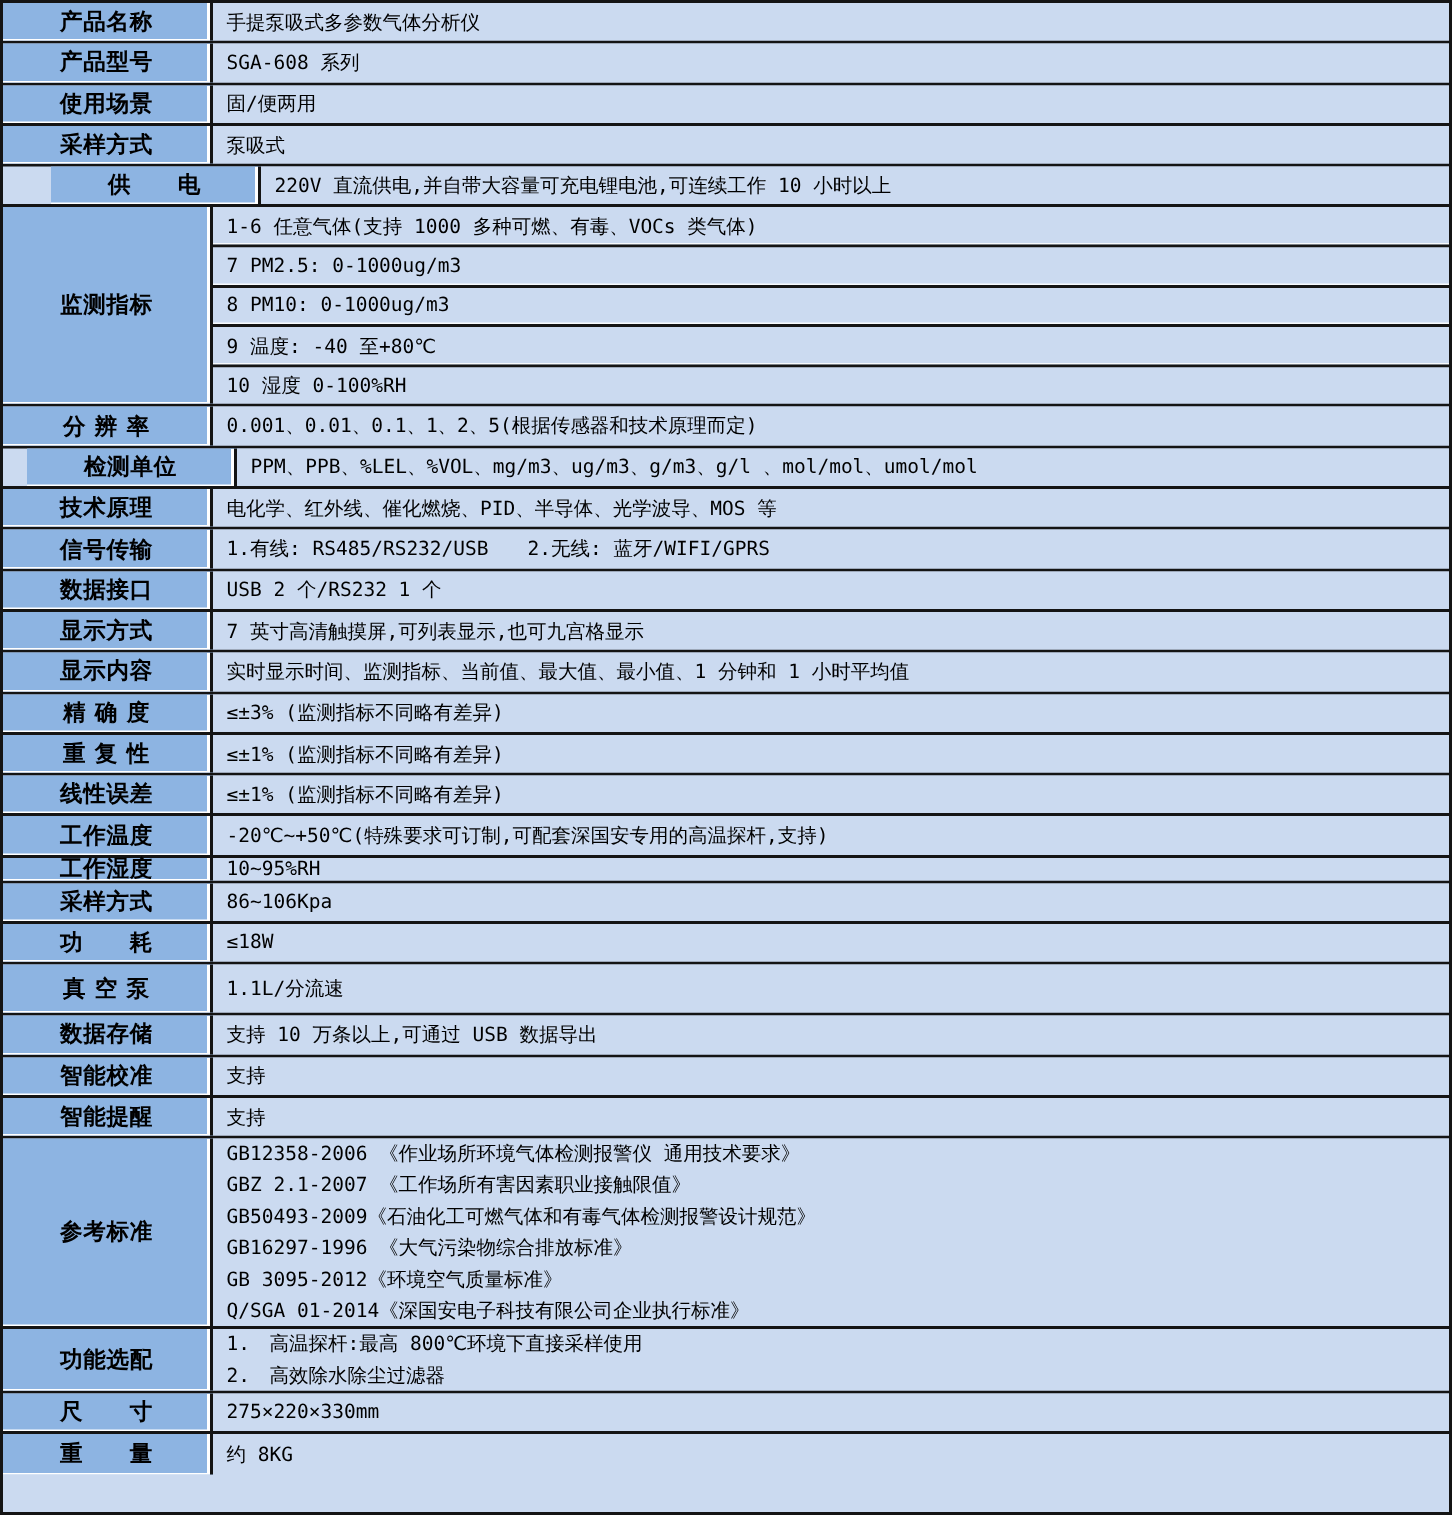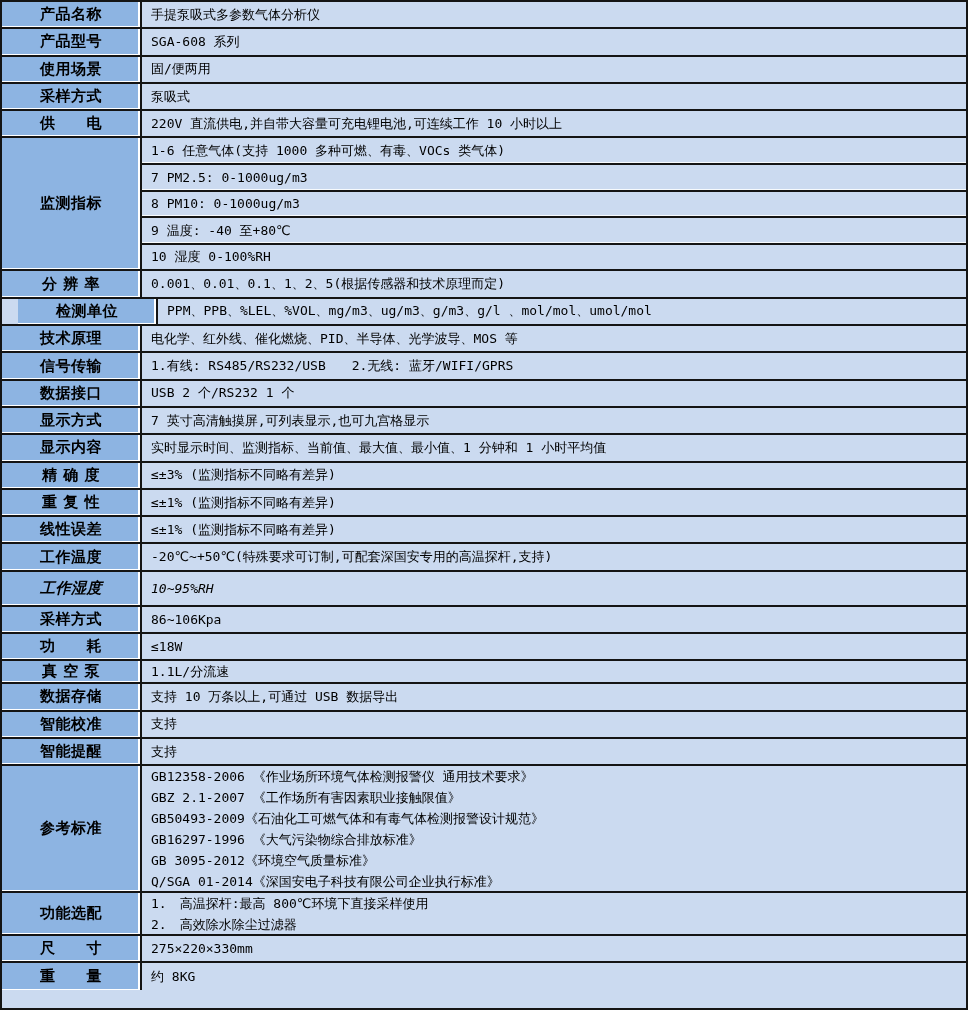--- a/index.html
+++ b/index.html
@@ -73,21 +73,21 @@
       <div class="spec-values">
         <div class="spec-cell">固/便两用</div>
       </div>
     </div>
     <div class="spec-row" style="height: 27.3px; flex: 0 0 auto;">
       <div class="spec-label">采样方式</div>
       <div class="spec-values">
         <div class="spec-cell">泵吸式</div>
       </div>
     </div>
-    <div class="spec-row" style="height: 27.3px; flex: 0 0 auto;">
+    <div class="spec-row" style="height: 27.3px; flex: 0 0 auto; padding-left: 32px;">
       <div class="spec-label">供　　电</div>
       <div class="spec-values">
         <div class="spec-cell">220V 直流供电,并自带大容量可充电锂电池,可连续工作 10 小时以上</div>
       </div>
     </div>
     <div class="spec-row" style="height: 133px; flex: 0 0 auto;">
       <div class="spec-label">监测指标</div>
       <div class="spec-values">
         <div class="spec-cell">1-6 任意气体(支持 1000 多种可燃、有毒、VOCs 类气体)</div>
         <div class="spec-cell">7 PM2.5: 0-1000ug/m3</div>
@@ -155,39 +155,39 @@
       <div class="spec-values">
         <div class="spec-cell">≤±1% (监测指标不同略有差异)</div>
       </div>
     </div>
     <div class="spec-row" style="height: 27.3px; flex: 0 0 auto;">
       <div class="spec-label">工作温度</div>
       <div class="spec-values">
         <div class="spec-cell">-20℃~+50℃(特殊要求可订制,可配套深国安专用的高温探杆,支持)</div>
       </div>
     </div>
-    <div class="spec-row" style="height: 35px; flex: 0 0 auto; font-style: italic;">
+    <div class="spec-row" style="height: 17px; flex: 0 0 auto;">
       <div class="spec-label">工作湿度</div>
       <div class="spec-values">
         <div class="spec-cell">10~95%RH</div>
       </div>
     </div>
     <div class="spec-row" style="height: 27.3px; flex: 0 0 auto;">
       <div class="spec-label">采样方式</div>
       <div class="spec-values">
         <div class="spec-cell">86~106Kpa</div>
       </div>
     </div>
     <div class="spec-row" style="height: 27.3px; flex: 0 0 auto;">
       <div class="spec-label">功　　耗</div>
       <div class="spec-values">
         <div class="spec-cell">≤18W</div>
       </div>
     </div>
-    <div class="spec-row" style="height: 23px; flex: 0 0 auto;">
+    <div class="spec-row" style="height: 34px; flex: 0 0 auto;">
       <div class="spec-label">真 空 泵</div>
       <div class="spec-values">
         <div class="spec-cell">1.1L/分流速</div>
       </div>
     </div>
     <div class="spec-row" style="height: 27.3px; flex: 0 0 auto;">
       <div class="spec-label">数据存储</div>
       <div class="spec-values">
         <div class="spec-cell">支持 10 万条以上,可通过 USB 数据导出</div>
       </div>

